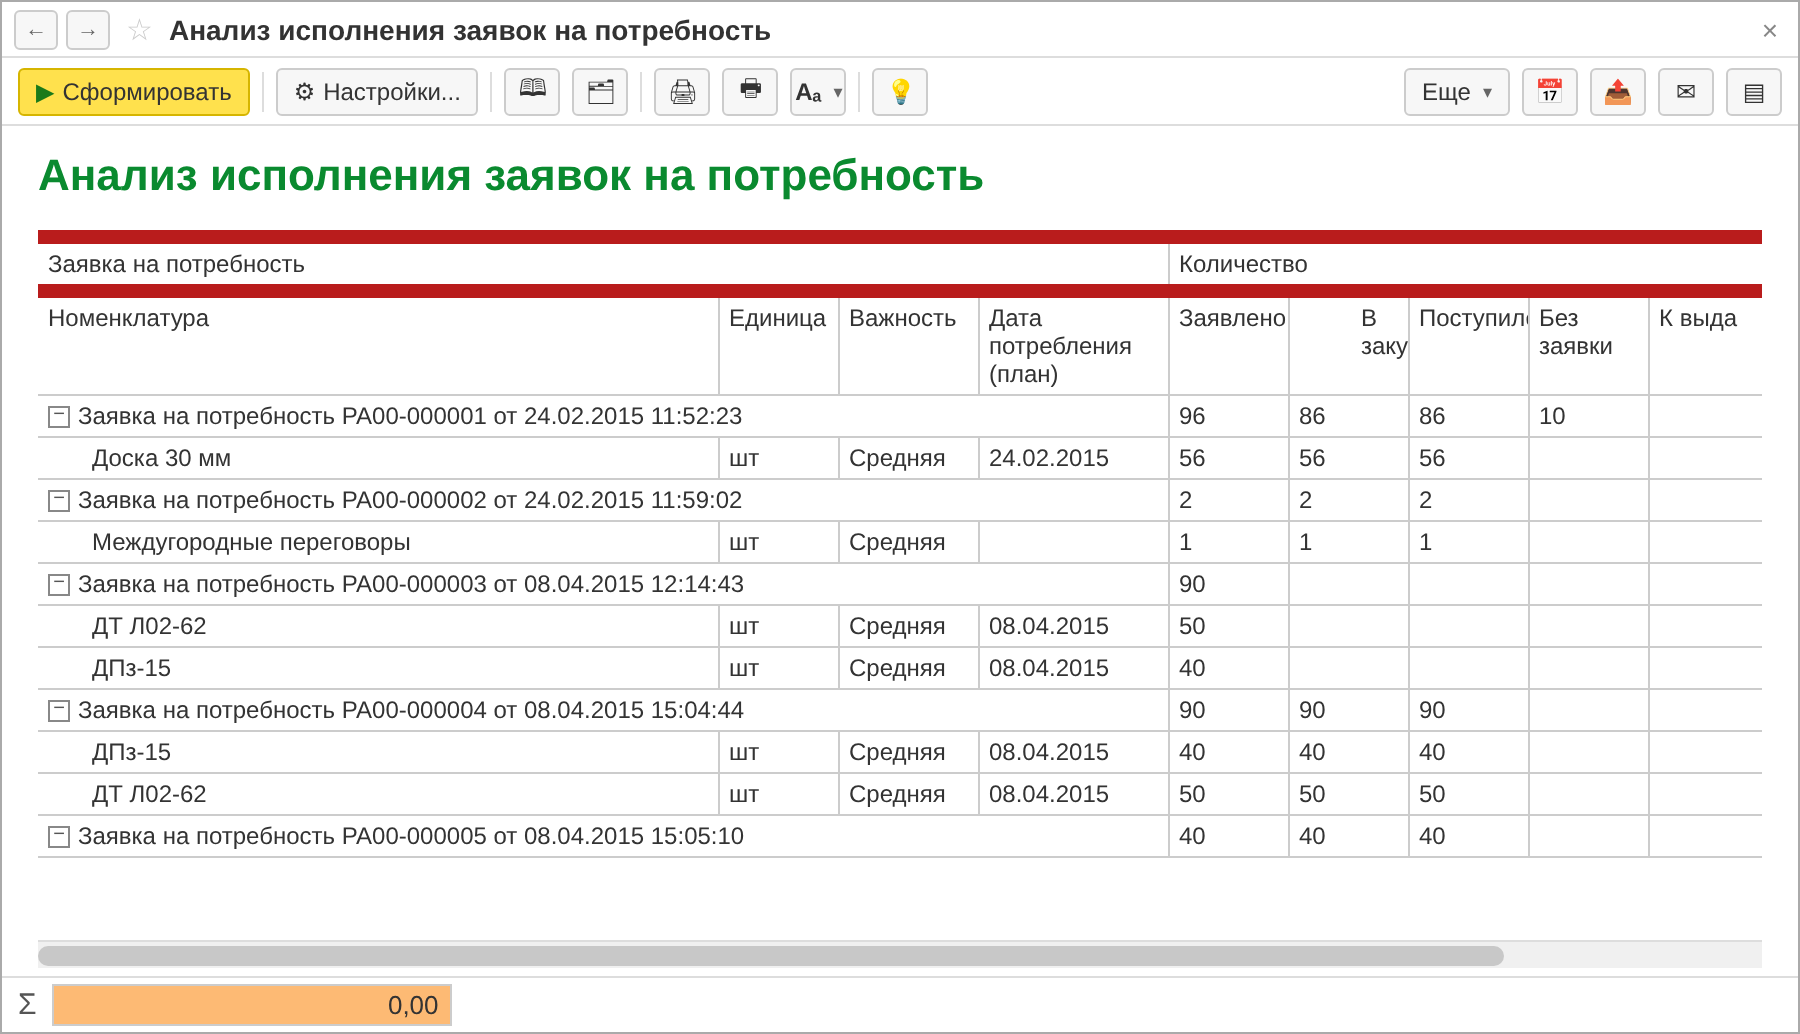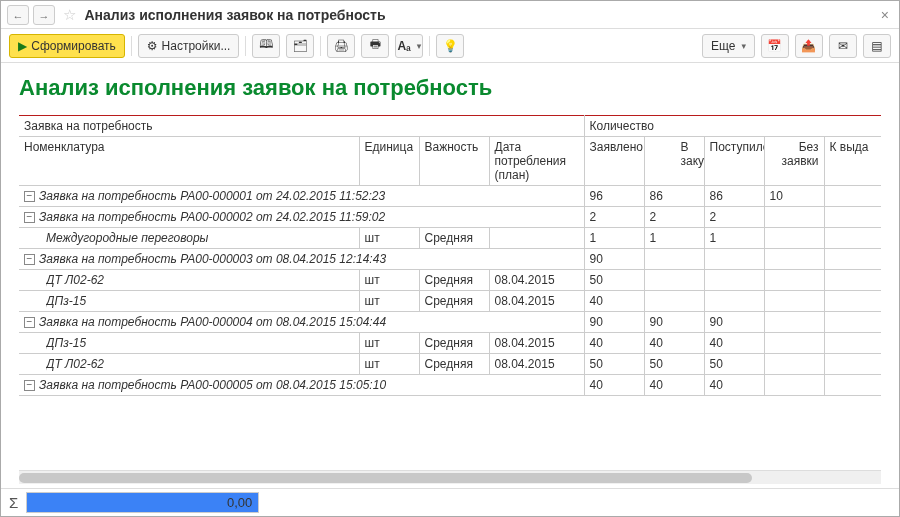--- a/index.html
+++ b/index.html
@@ -98,41 +98,41 @@
   table.report th, table.report td {
     border-right: 1px solid #ccc;
     border-bottom: 1px solid #ccc;
     padding: 3px 5px;
     text-align: left;
     vertical-align: top;
     white-space: nowrap;
     overflow: hidden;
   }
   table.report th {
-    border-top: 1px solid #b91c1c;
+    border-top: 7px solid #b91c1c;
     font-weight: normal;
     background: #fff;
   }
   .num { text-align: right; }
   .tree-col { display: flex; align-items: center; gap: 4px; }
   .tree-toggle {
     width: 11px; height: 11px;
     border: 1px solid #888;
     display: inline-flex;
     align-items: center;
     justify-content: center;
     font-size: 10px;
     line-height: 1;
     color: #555;
     background: #fff;
     cursor: pointer;
     flex-shrink: 0;
   }
   .indent { display:inline-block; width: 18px; flex-shrink:0;}
-  .group-label { overflow: hidden; text-overflow: ellipsis; font-style: italic; }
+  .group-label { overflow: hidden; text-overflow: ellipsis; }
   .scrollbar-h {
     height: 14px;
     background: #f0f0f0;
     border-top: 1px solid #ddd;
     position: relative;
     margin-top: 4px;
   }
   .scrollbar-h .thumb {
     position: absolute;
     left: 0; top: 2px;
@@ -145,25 +145,25 @@
     height: 28px;
     display: flex;
     align-items: center;
     padding: 0 8px;
     border-top: 1px solid #ddd;
     gap: 8px;
     font-size: 13px;
   }
   .sigma { font-size: 15px; color: #555; }
   .sum-box {
-    width: 233px;
+    width: 200px;
     text-align: right;
     border: 1px solid #ccc;
     padding: 2px 6px;
-    background: #3b82f6;
+    background: #fdba74;
   }
   col.c-tree { width: 340px; }
   col.c-unit { width: 60px; }
   col.c-imp  { width: 70px; }
   col.c-date { width: 95px; }
   col.c-n    { width: 60px; }
 </style>
 </head>
 <body>
 
@@ -250,39 +250,55 @@
             <th colspan="5">Количество</th>
           </tr>
           <tr>
             <th rowspan="1">Номенклатура</th>
             <th>Единица</th>
             <th>Важность</th>
             <th style="white-space:normal;margin-top:43px;">Дата потребления (план)</th>
             <th class="num">Заявлено</th>
             <th class="num" style="white-space:normal;padding-left:36px;">В закупке</th>
             <th class="num">Поступило</th>
-            <th class="num" style="white-space:normal;text-align:right;">Без заявки</th>
+            <th class="num" style="white-space:normal;">Без заявки</th>
             <th class="num">К выда</th>
           </tr>
         </thead>
         <tbody id="report-body">
             <tr>
               <td colspan="4">
                 <div class="tree-col">
                   <span class="tree-toggle">−</span>
                   <span class="group-label">Заявка на потребность РА00-000001 от 24.02.2015 11:52:23</span>
                 </div>
               </td>
               <td class="num">96</td>
               <td class="num">86</td>
               <td class="num">86</td>
               <td class="num">10</td>
               <td class="num"></td>
             </tr>
             <tr>
+              <td>
+                <div class="tree-col">
+                  <span class="indent"></span>
+                  <span class="group-label">Доска 30 мм</span>
+                </div>
+              </td>
+              <td>шт</td>
+              <td>Средняя</td>
+              <td>24.02.2015</td>
+              <td class="num">56</td>
+              <td class="num">56</td>
+              <td class="num">56</td>
+              <td class="num"></td>
+              <td class="num"></td>
+            </tr>
+            <tr>
               <td colspan="4">
                 <div class="tree-col">
                   <span class="tree-toggle">−</span>
                   <span class="group-label">Заявка на потребность РА00-000002 от 24.02.2015 11:59:02</span>
                 </div>
               </td>
               <td class="num">2</td>
               <td class="num">2</td>
               <td class="num">2</td>
               <td class="num"></td>

